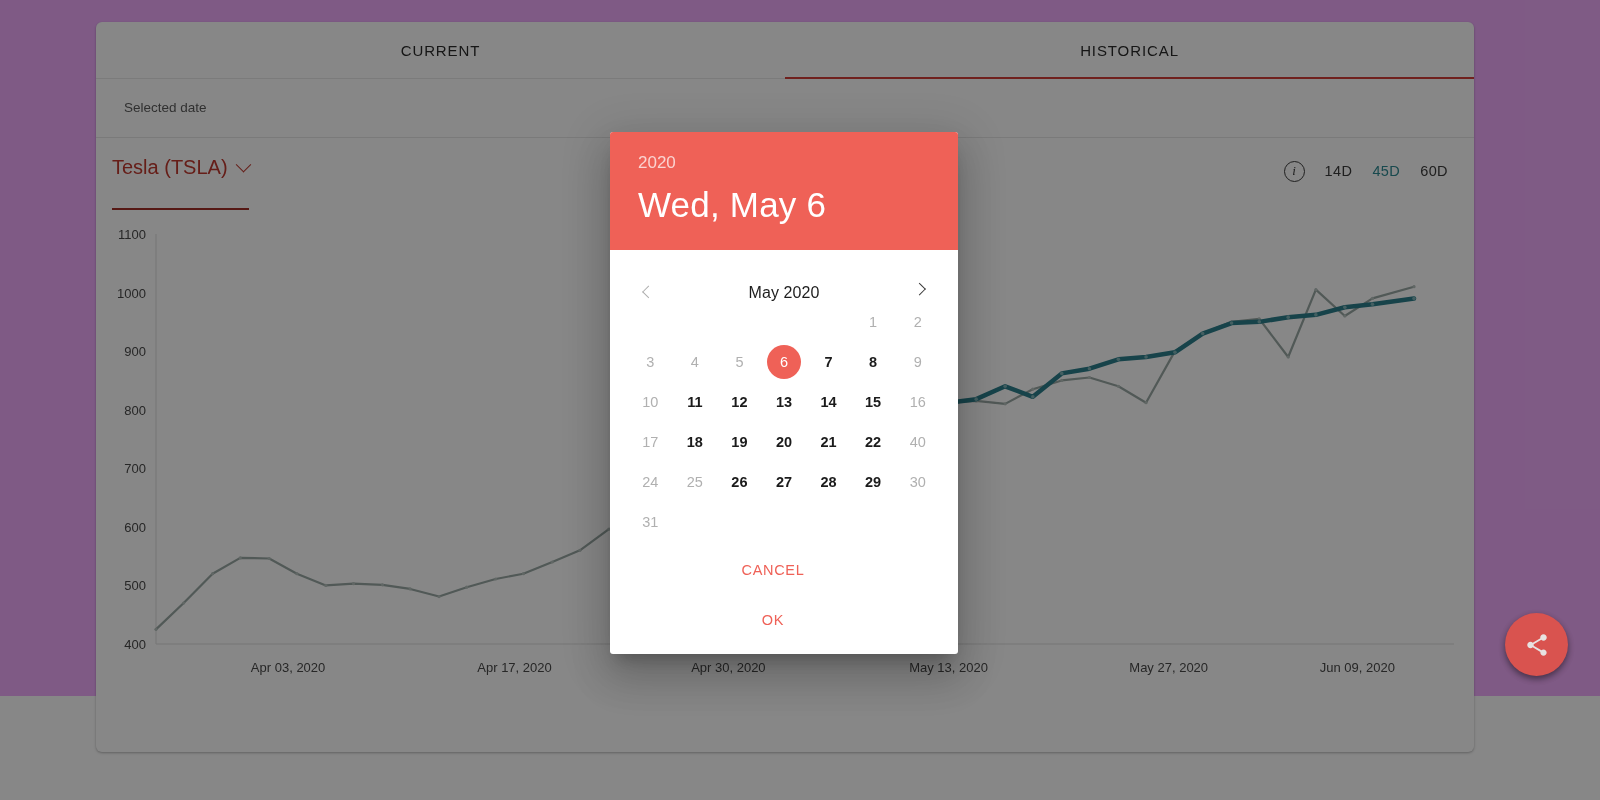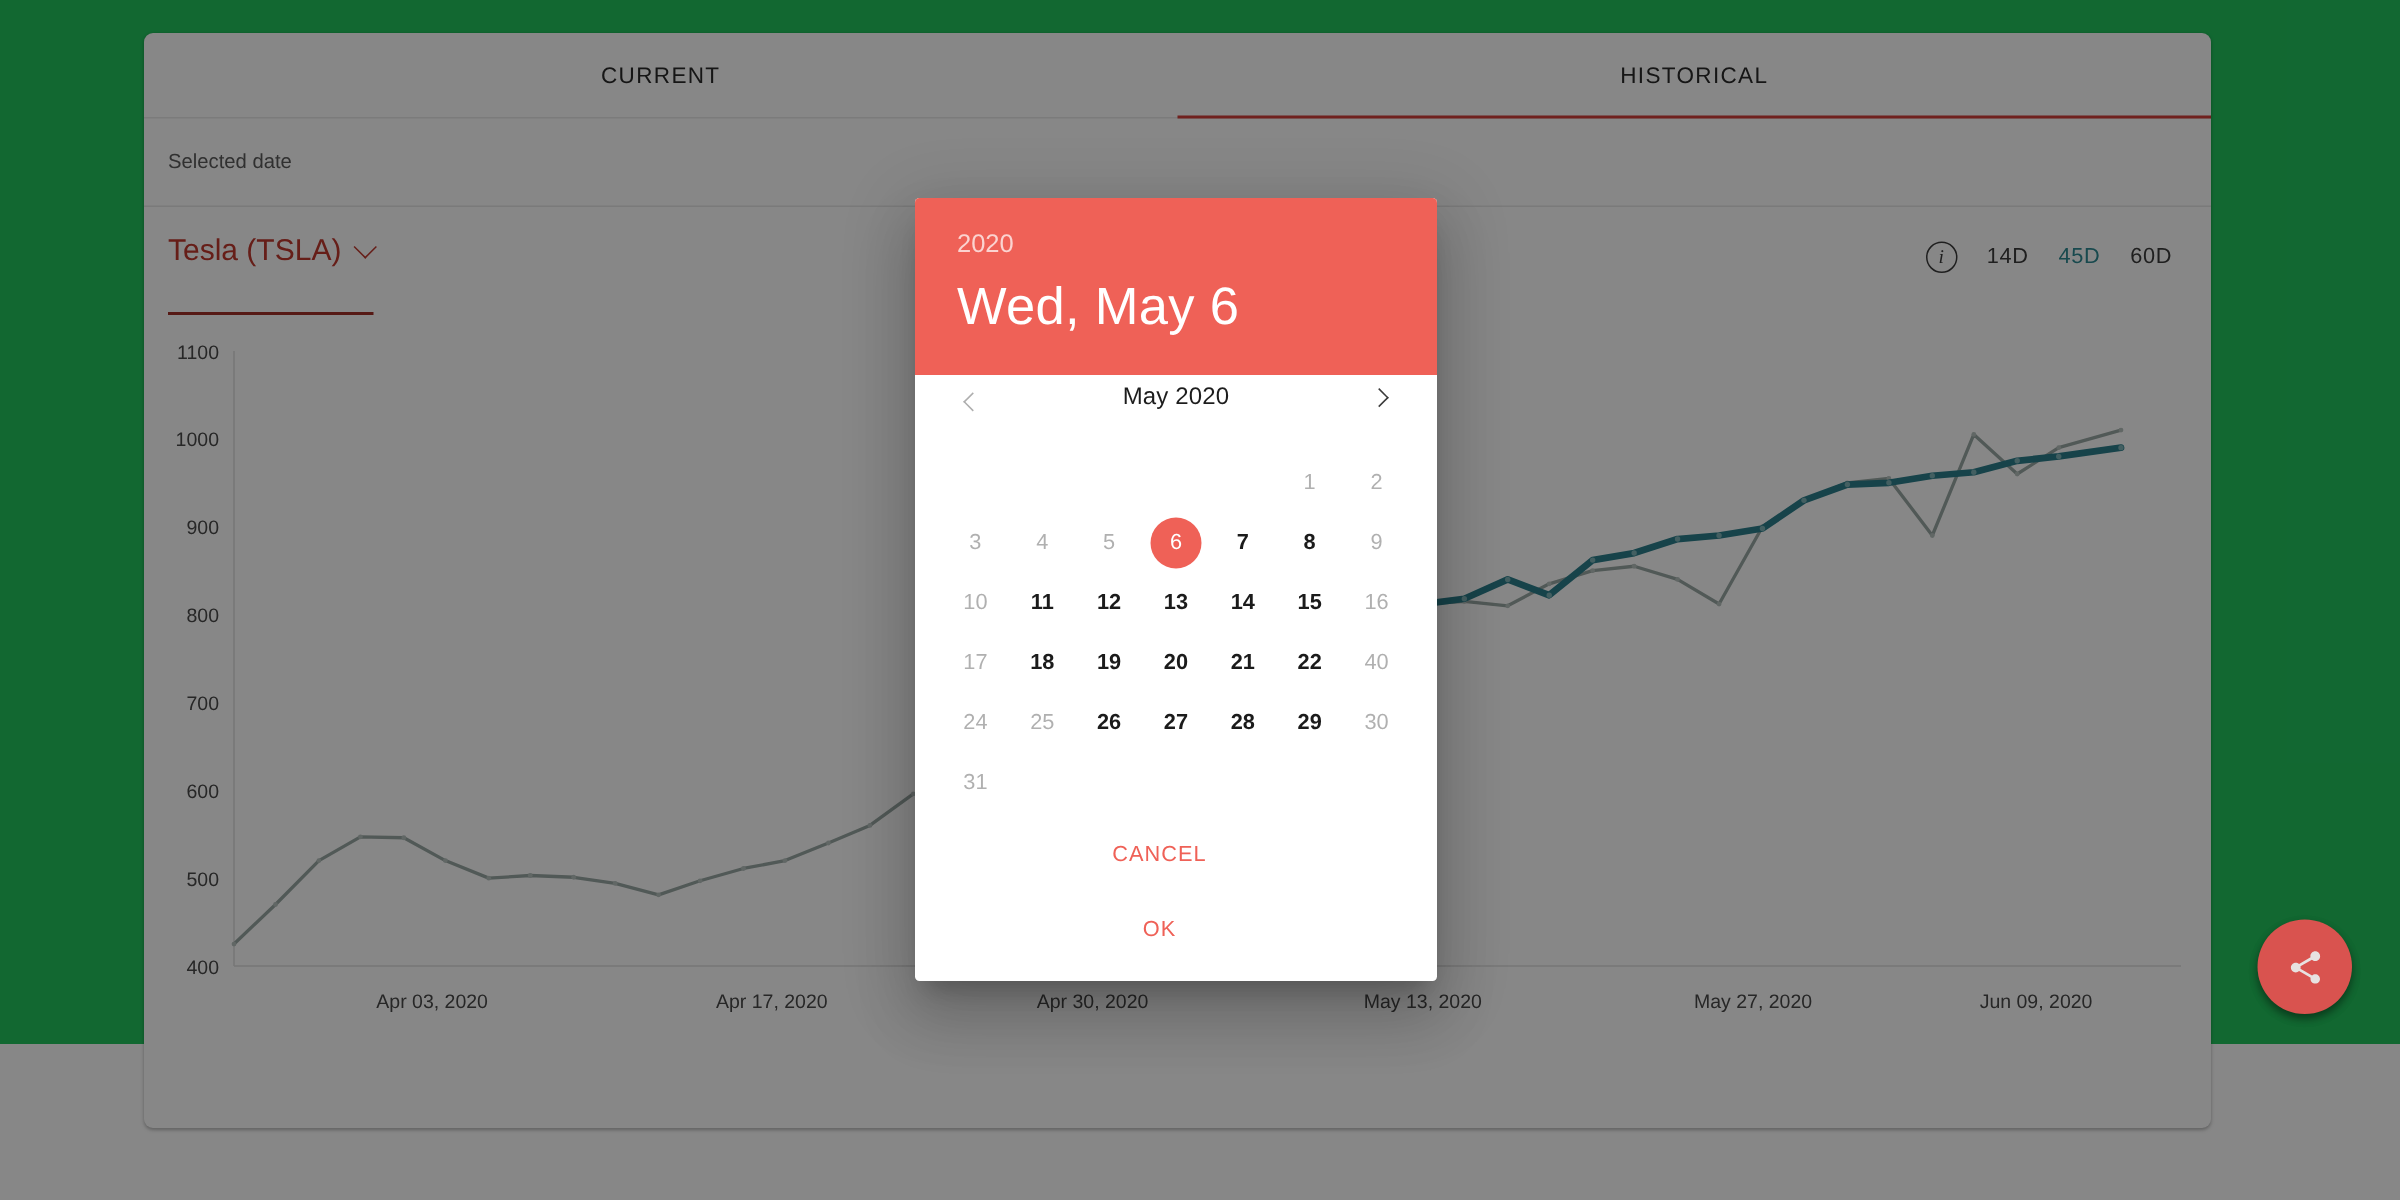--- a/index.html
+++ b/index.html
@@ -9,21 +9,21 @@
     height: 800px;
     overflow: hidden;
     font-family: "Liberation Sans", sans-serif;
     background: #ffffff;
   }
 
   #app {
     position: relative;
     width: 1600px;
     height: 696px;
-    background: #22c55e;
+    background: #f0abfc;
   }
 
   
   .card {
     position: absolute;
     left: 96px;
     top: 22px;
     width: 1378px;
     height: 730px;
     background: #ffffff;
@@ -60,20 +60,21 @@
 
   
   .head {
     padding: 22px 0 0 16px;
   }
   .head-label {
     font-size: 13.5px;
     color: #5c5c5c;
     line-height: 1;
     margin-bottom: 14px;
+    margin-left: 12px;
   }
   .head-date {
     font-size: 35px;
     font-weight: 400;
     color: #101010;
     line-height: 1.15;
     letter-spacing: 0.2px;
   }
 
   .divider {
@@ -201,21 +202,21 @@
     line-height: 1.05;
     letter-spacing: 0.2px;
     cursor: pointer;
     user-select: none;
   }
 
   .dlg-body { padding: 6px 14px 0 14px; }
 
   .month-nav {
     display: flex;
-    align-items: flex-start;
+    align-items: flex-end;
     justify-content: space-between;
     height: 46px;
     padding: 0 13px;
   }
   .month-label {
     font-size: 16px;
     color: #1d1d1d;
     letter-spacing: 0.1px;
   }
   .nav-btn {

